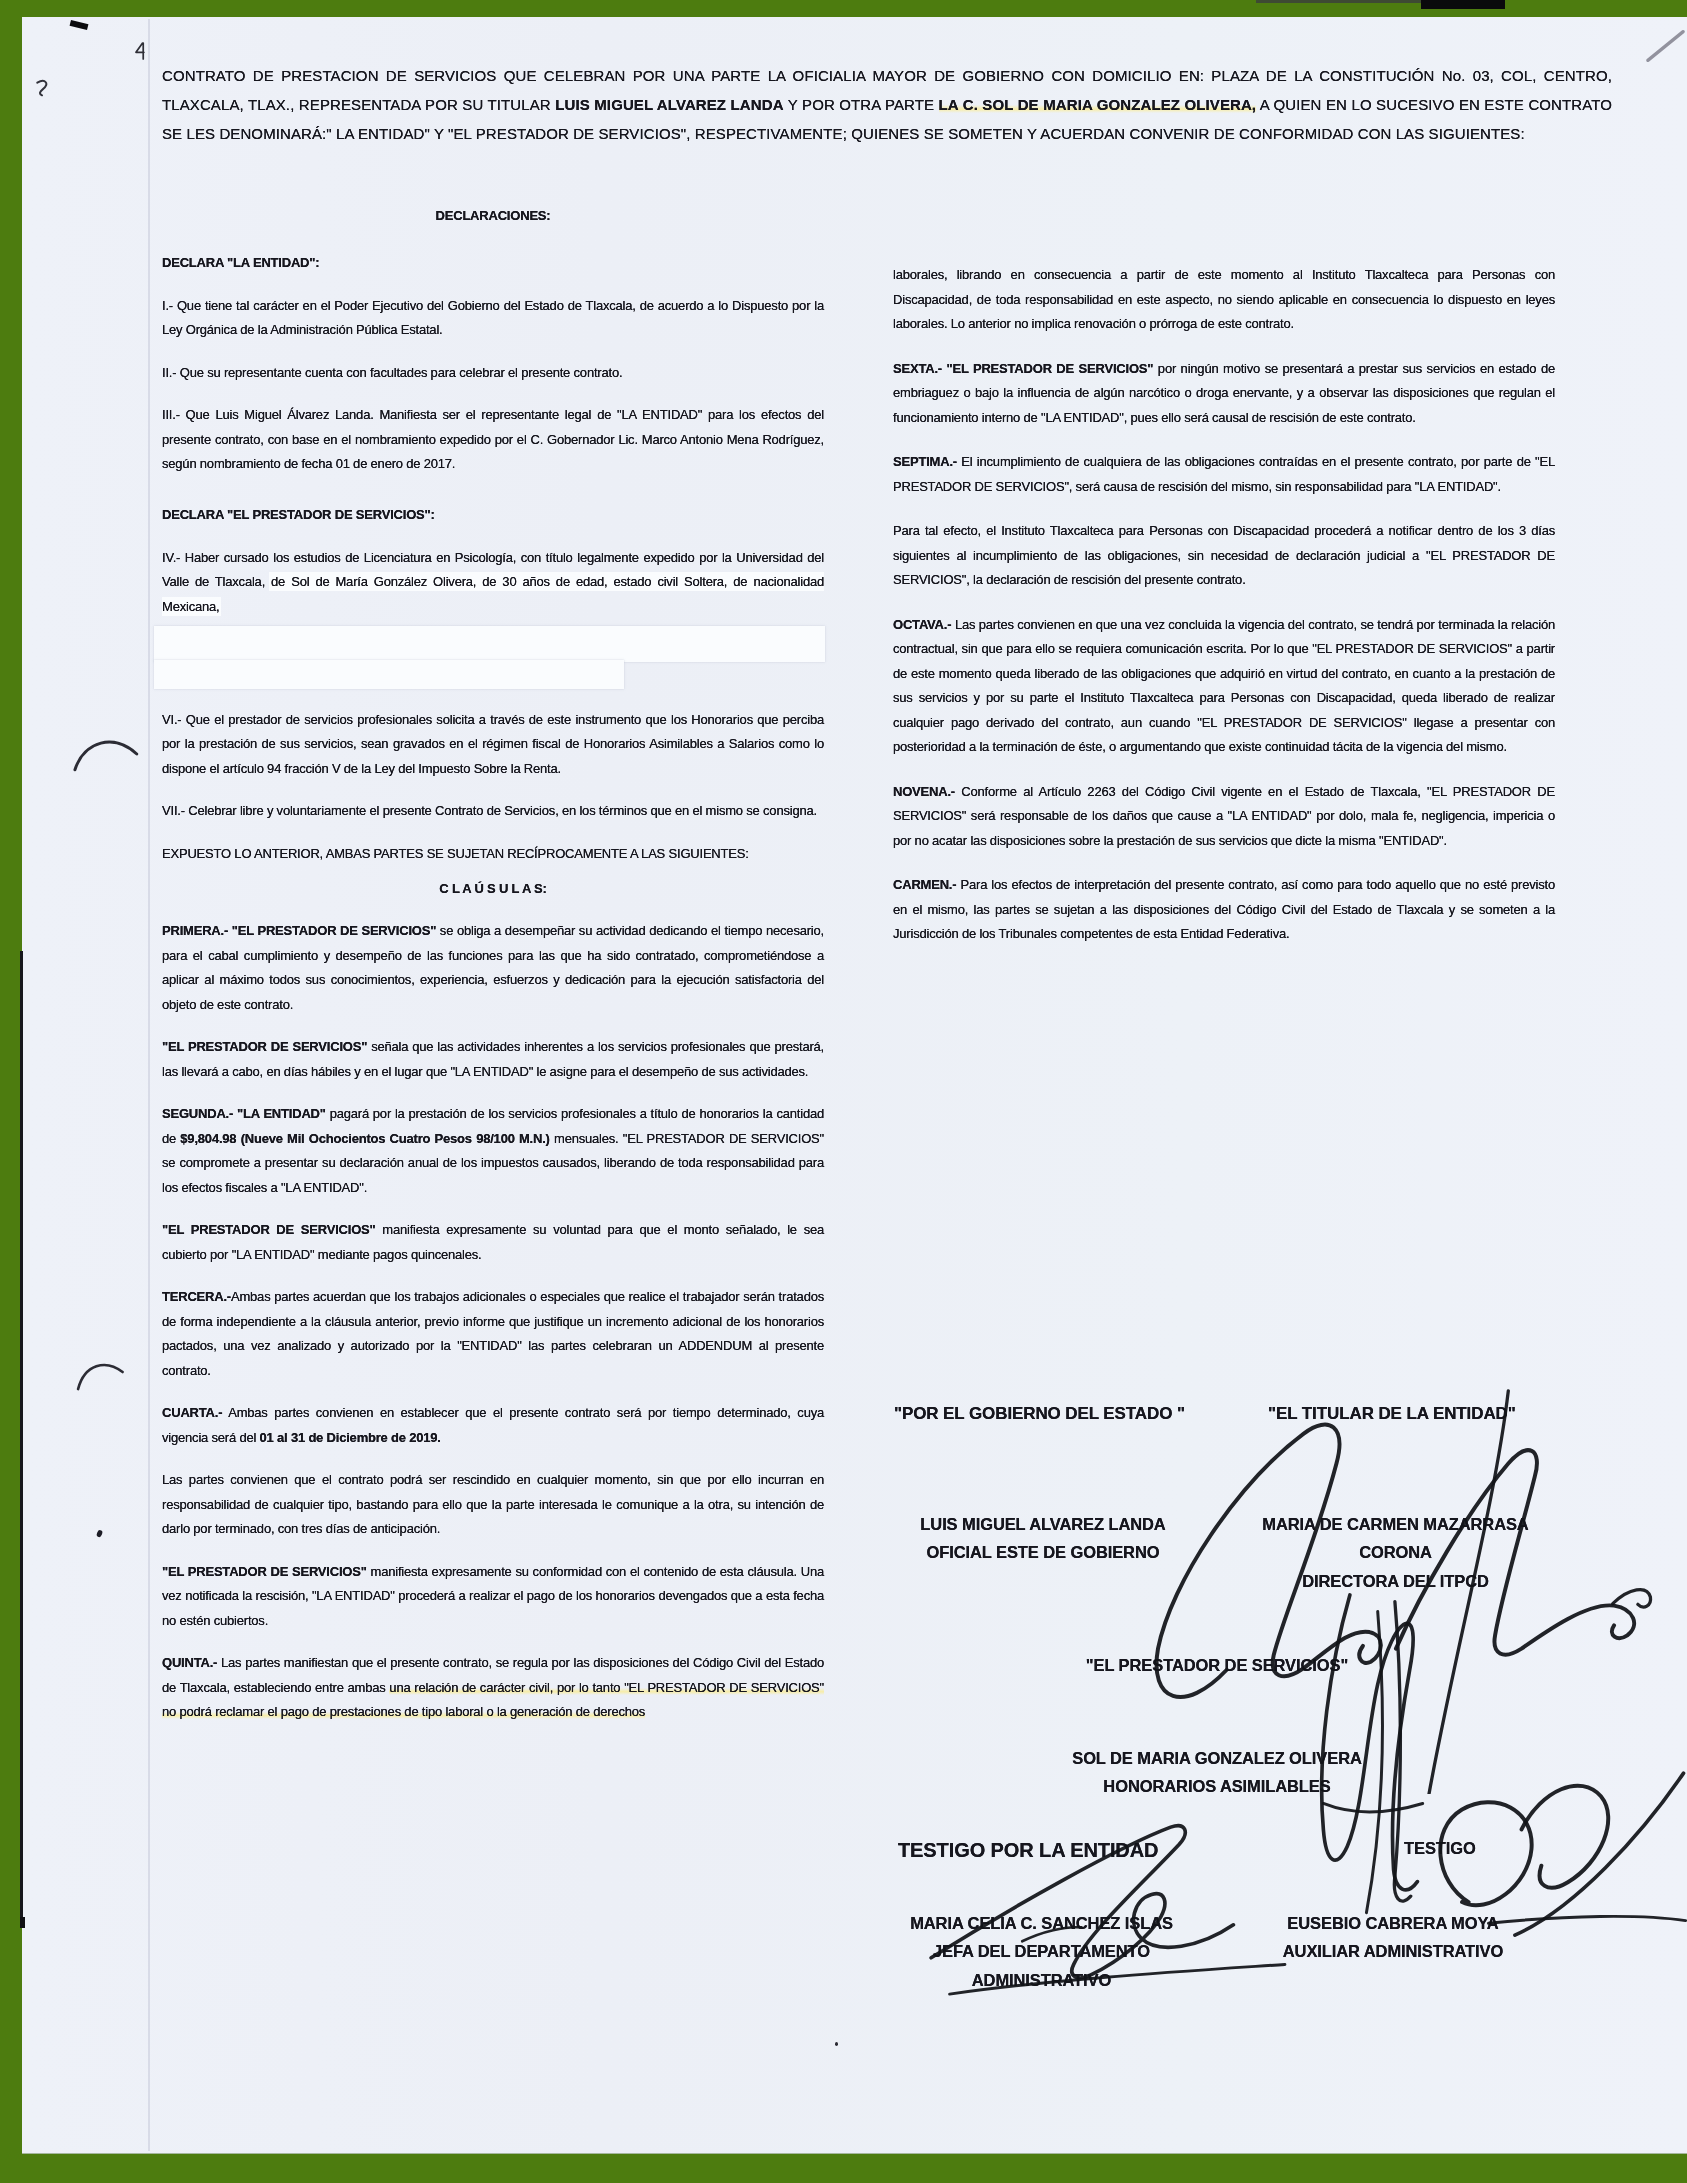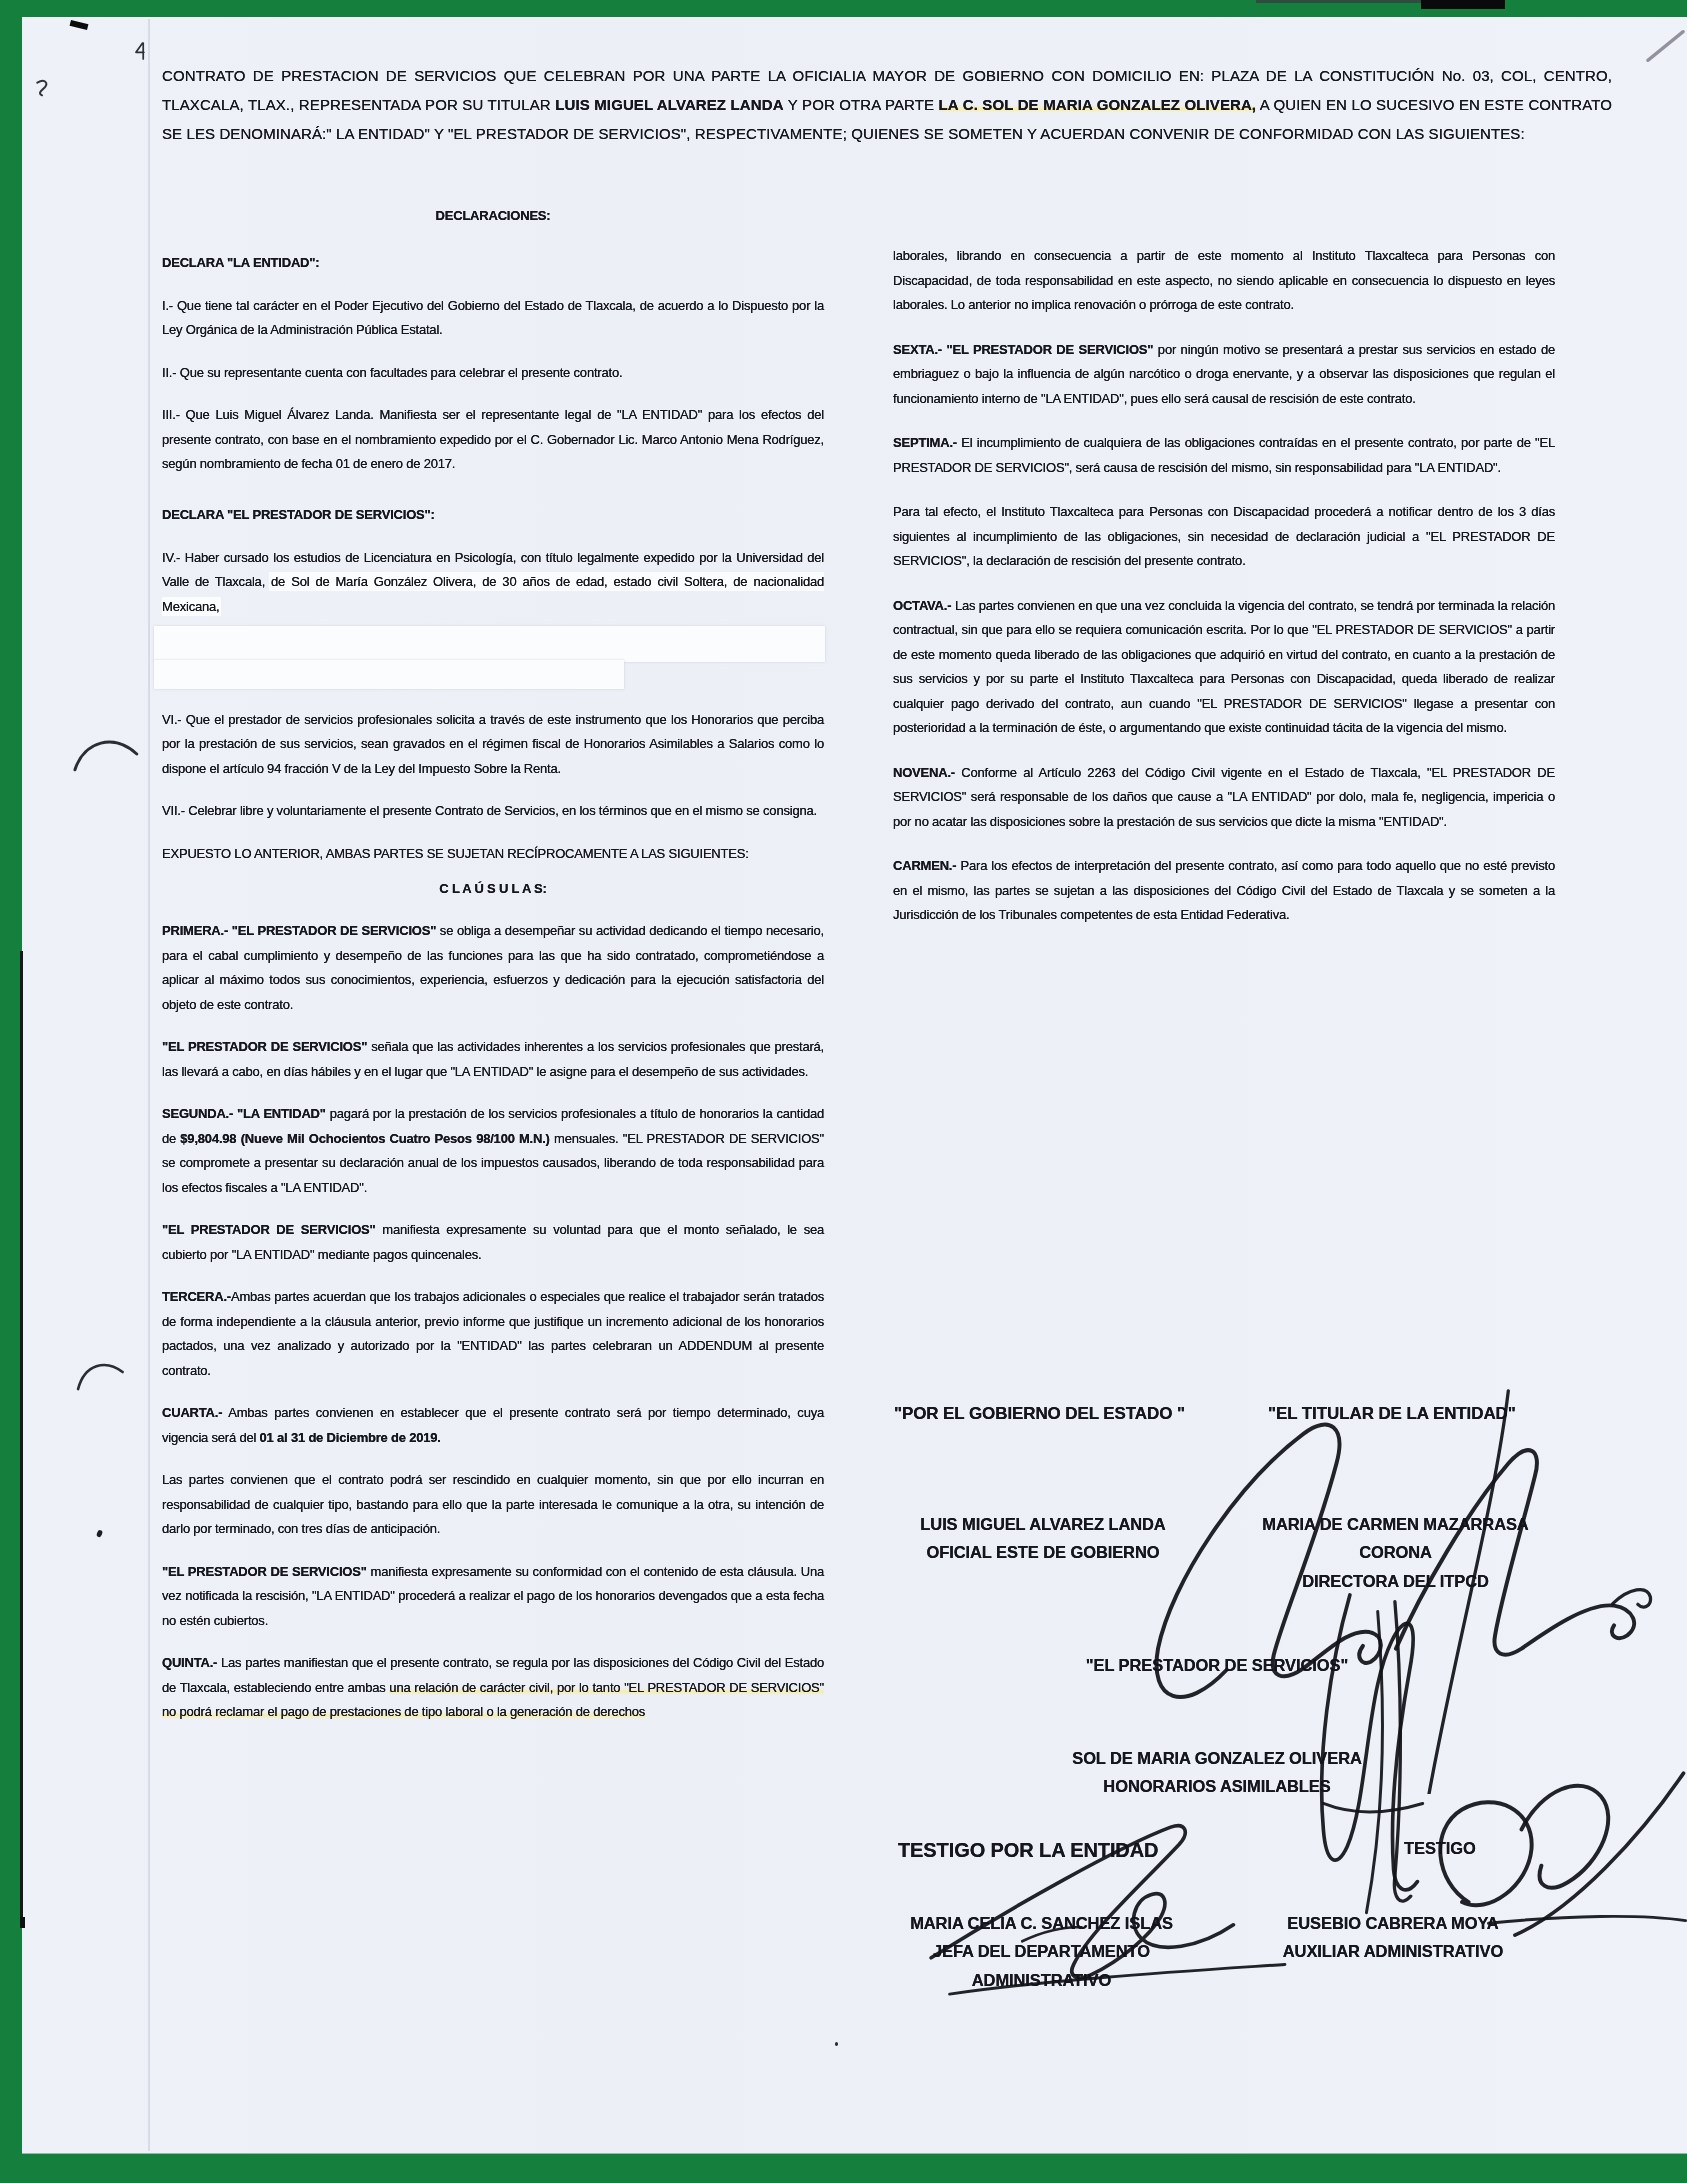--- a/index.html
+++ b/index.html
@@ -1,27 +1,27 @@
 <!DOCTYPE html>
 <html style="font-size:10.6px"><head>
 <meta charset="utf-8">
 <style>
   html,body{margin:0;padding:0;background:#ffffff;}
-  .page{position:relative;width:1687px;height:2183px;background:#15803d;overflow:hidden;
+  .page{position:relative;width:1687px;height:2183px;background:#4d7c0f;overflow:hidden;
         font-family:"Liberation Sans","DejaVu Sans",sans-serif;color:#16161e;}
   .paper{position:absolute;left:22px;top:16.5px;width:1665px;height:2136px;
          background:linear-gradient(90deg,#eef1f8 0%,#ecefF6 35%,#edf1f7 70%,#eff2f9 100%);
          box-shadow:0 0.7px 0 #ccd1dd;}
   .fold-line{position:absolute;left:148px;top:18.5px;width:2px;height:2132px;background:#d8dbe7;}
   .thick{text-shadow:0 0 0.3px currentColor;}
   .header{position:absolute;left:162px;top:61px;width:1450px;font-size:15px;line-height:29px;
           text-align:justify;letter-spacing:0.1px;}
   .col{position:absolute;font-size:13px;line-height:24.5px;text-align:justify;letter-spacing:-0.2px;}
   .col-left{left:162px;top:204px;width:662px;}
-  .col-right{left:893px;top:244px;width:662px;}
+  .col-right{left:893px;top:263px;width:662px;}
   .para{margin:18px 0 0 0;}
   .col-right .para{margin:20px 0 0 0;}
   .col .para:first-child{margin-top:0;}
   .center{text-align:center;}
   b,.b{font-weight:700;}
   .hl{background:linear-gradient(180deg,rgba(255,240,130,0) 52%,rgba(255,234,105,.55) 78%,rgba(255,240,130,0) 100%);}
   .tape{background:#fafcfe;box-shadow:0 0 0 2px #fafcfe;}
   .redaction{position:relative;height:64px;margin-top:6.6px;}
   .redaction .r1{position:absolute;left:-8px;top:0;width:671px;height:36px;background:#fafcfe;
                  box-shadow:0 0 2px rgba(175,183,202,.55);}

